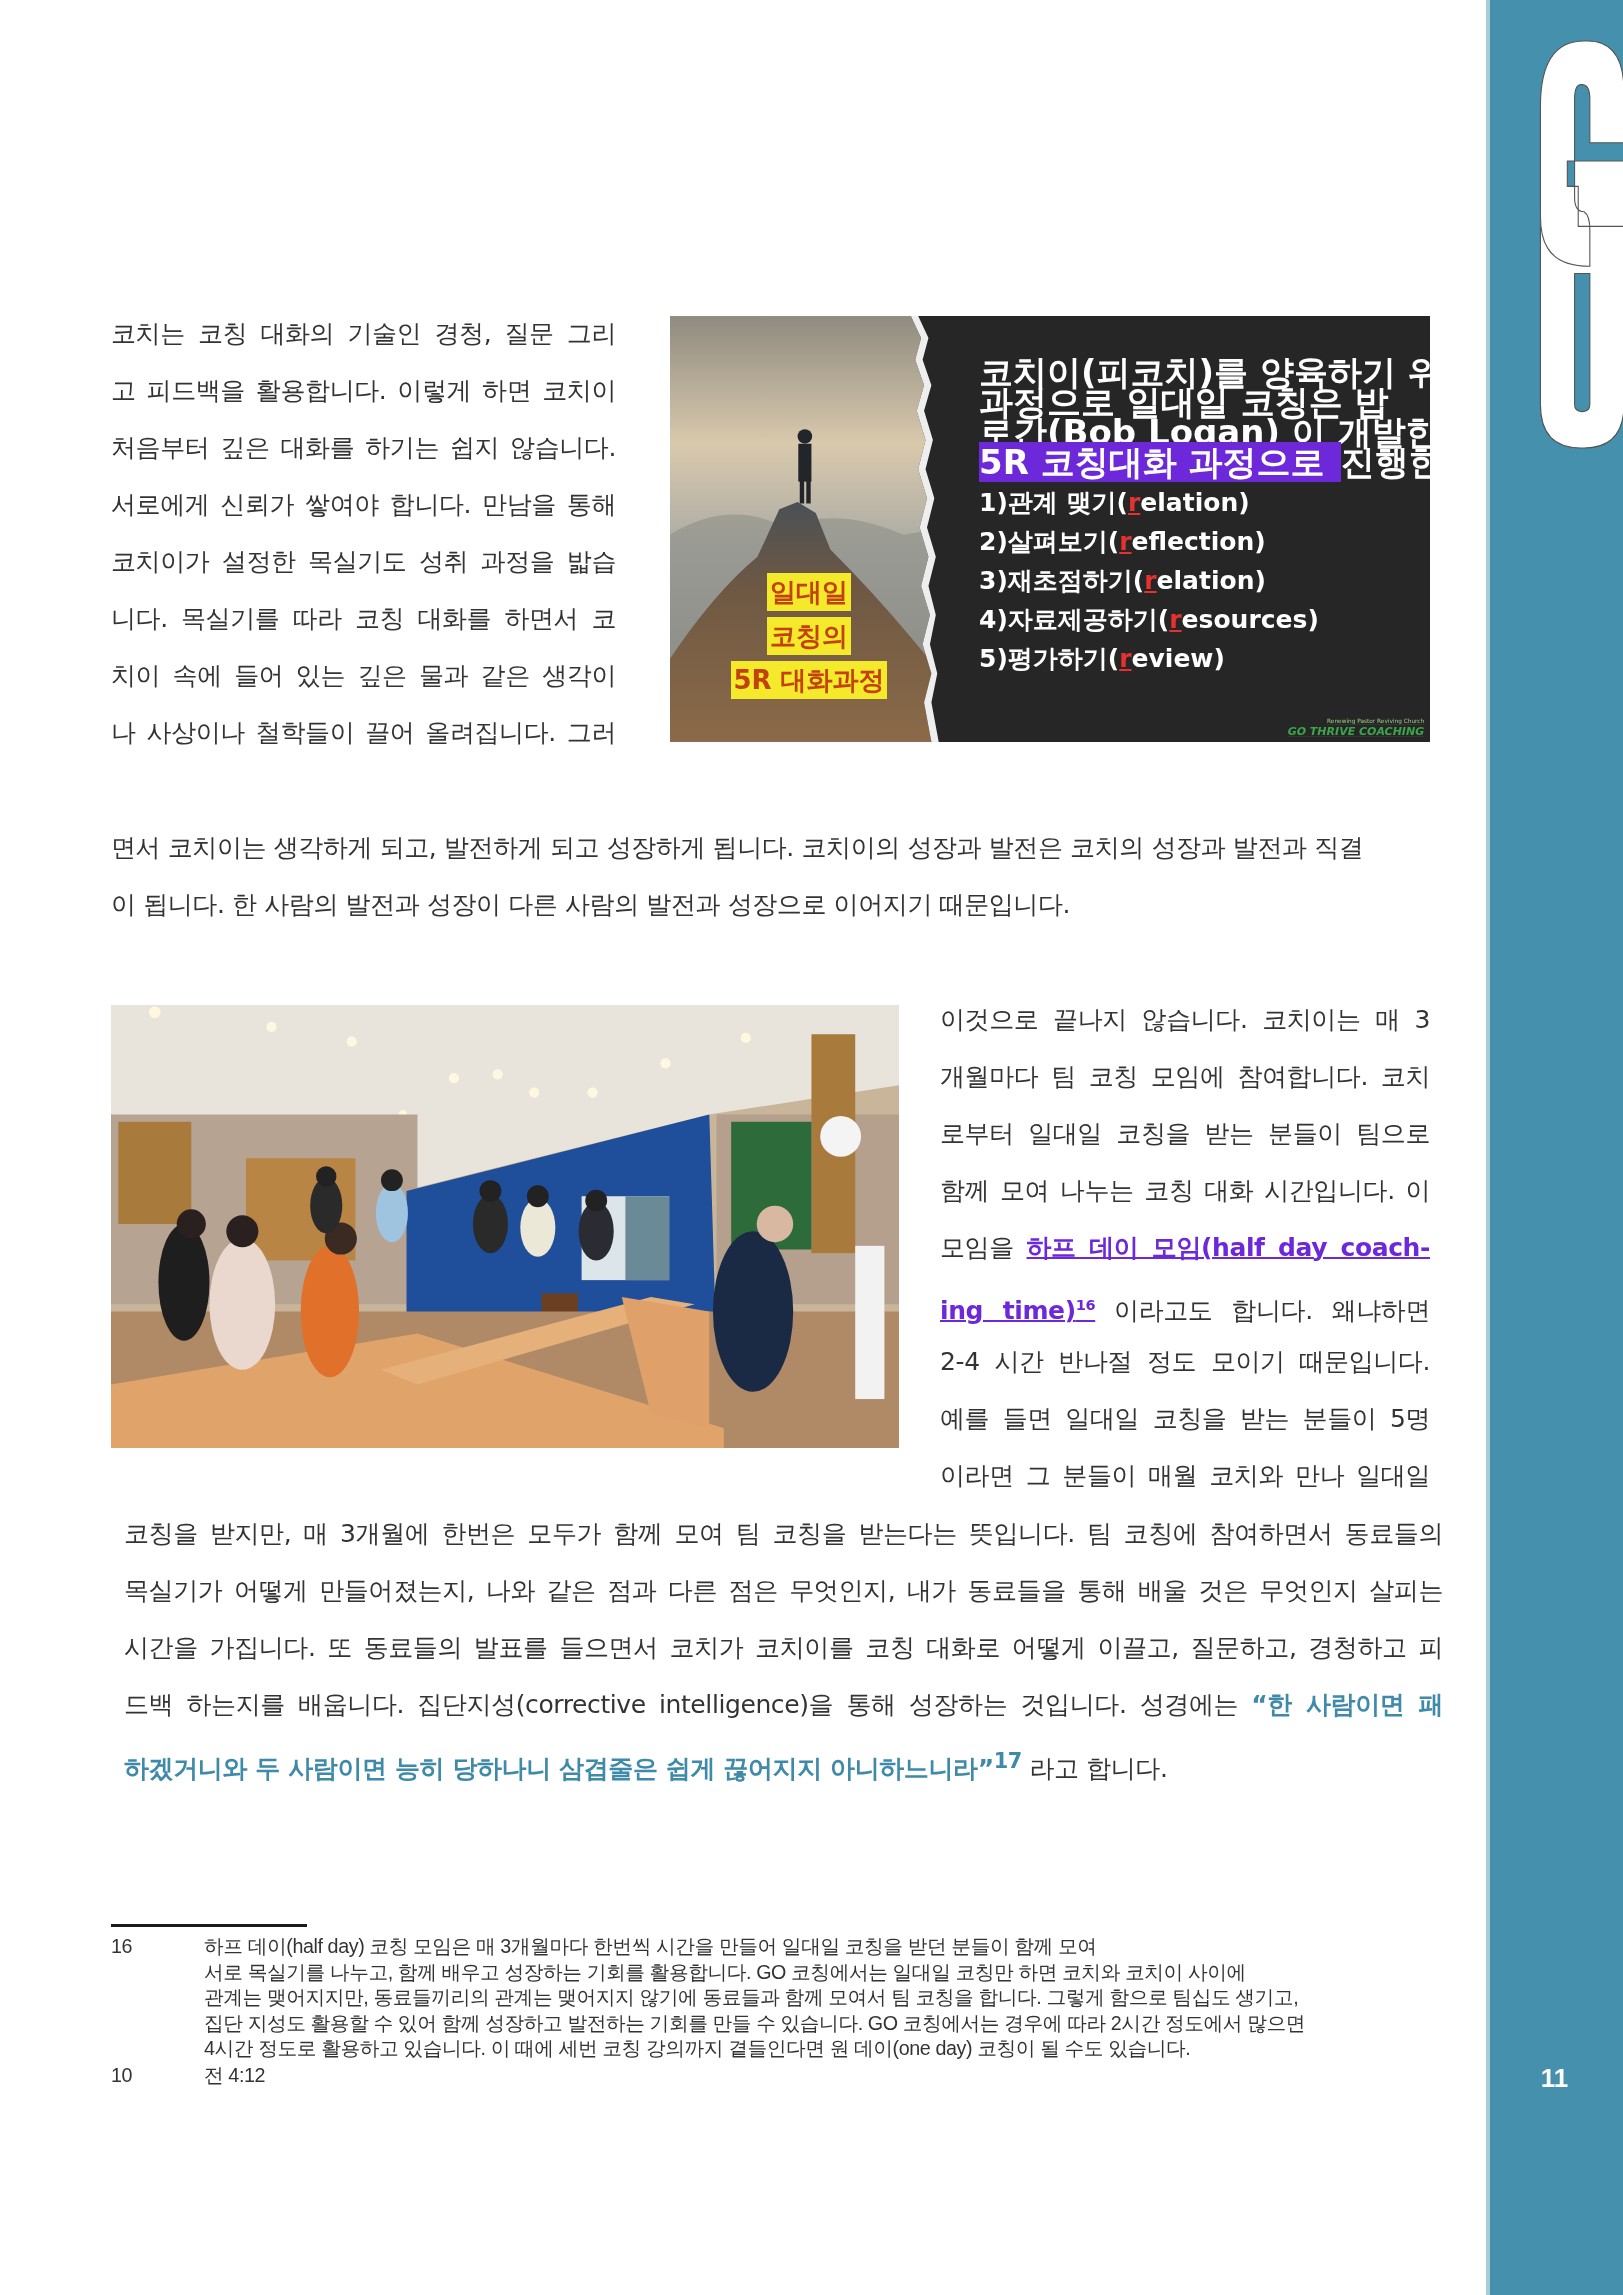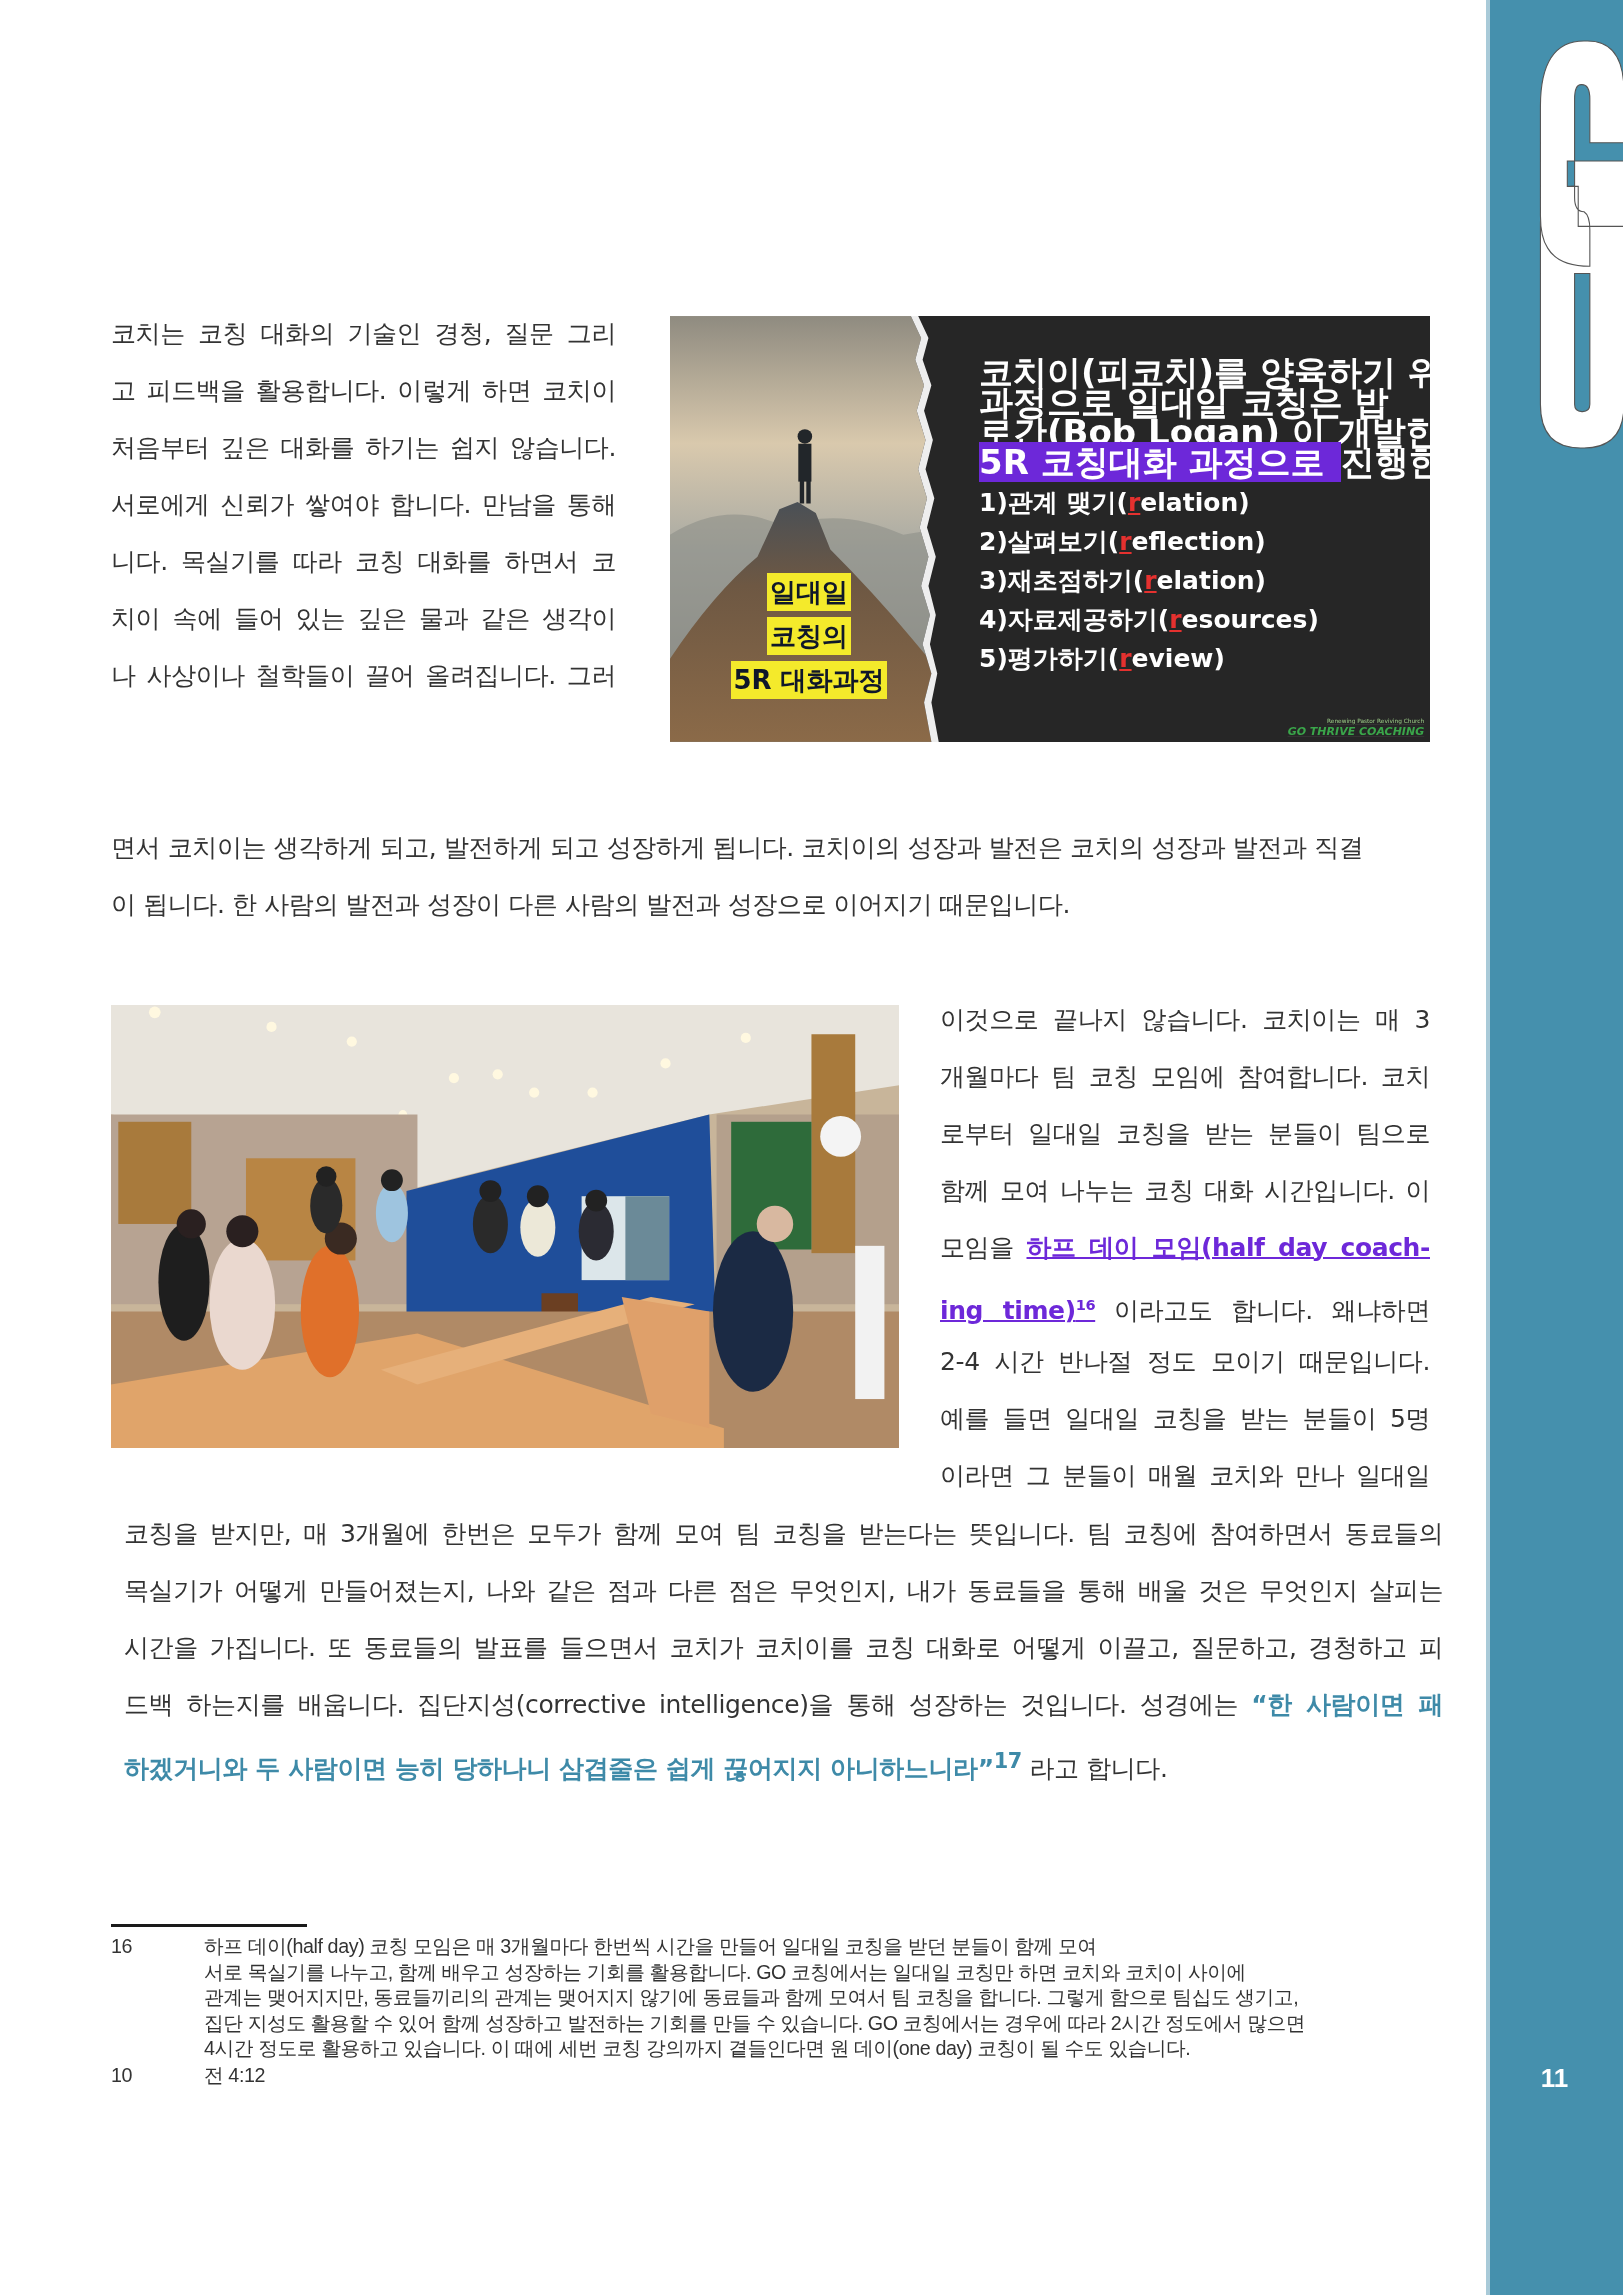--- a/index.html
+++ b/index.html
@@ -38,21 +38,21 @@
       background: linear-gradient(180deg, #a8a397 0%, #c7bca8 22%, #b8b5aa 40%, #8f8f8a 58%, #6b5a46 72%, #8a6d4d 86%, #5c4632 100%);
     }
     .info-photo .peak {
       position: absolute; left: 0; top: 0; width: 277px; height: 426px;
     }
     .torn {
       position: absolute; left: 235px; top: 0; width: 44px; height: 426px;
     }
     .yellow-tags { position: absolute; left: 44px; top: 257px; width: 190px; }
     .ytag {
-      display: block; margin: 0 auto 5.8px auto; width: max-content; background: #f4ea2b; color: #0f172a;
+      display: block; margin: 0 auto 5.8px auto; width: max-content; background: #f4ea2b; color: #c2410c;
       font-weight: bold; font-size: 26px; line-height: 38px; padding: 0 2.9px; font-family: "DejaVu Sans", sans-serif;
     }
     .info-text {
       position: absolute; left: 309px; top: 41px; width: 438px; color: #ffffff;
       font-family: "DejaVu Sans", sans-serif; font-weight: bold;
     }
     .info-text .hl { font-size: 34px; line-height: 30px; display: block; white-space: nowrap; }
     .info-text .red { background: #6d28d9; padding-right: 4.4px; }
     .info-text .step { font-size: 25px; line-height: 39px; display: block; white-space: nowrap; }
     .info-text .step .r { color: #e5312f; text-decoration: underline; }
@@ -96,20 +96,21 @@
       <path d="M35 90 Q35 0 95 0 L100 0 Q150 0 150 70 L150 140 L103 140 L103 80 Q103 60 92 60 L91 60 Q82 60 82 80 L82 215 Q82 235 95 235 L95 235 Q103 240 103 260 L103 310 Q60 310 45 285 Q35 270 35 240 Z M72 165 L72 200 L87 200 L87 255 L150 255 L150 165 Z" fill="#ffffff" stroke="#555" stroke-width="1.5" fill-rule="evenodd"></path>
     </svg>
   </div>
   <div class="page-number">11</div>
 
   <div class="body-text p1-left">
     <span class="justify-line">코치는 코칭 대화의 기술인 경청, 질문 그리</span>
     <span class="justify-line">고 피드백을 활용합니다. 이렇게 하면 코치이</span>
     <span class="justify-line">처음부터 깊은 대화를 하기는 쉽지 않습니다.</span>
     <span class="justify-line">서로에게 신뢰가 쌓여야 합니다. 만남을 통해</span>
+    <span class="justify-line">코치이가 설정한 목실기도 성취 과정을 밟습</span>
     <span class="justify-line">니다. 목실기를 따라 코칭 대화를 하면서 코</span>
     <span class="justify-line">치이 속에 들어 있는 깊은 물과 같은 생각이</span>
     <span class="justify-line">나 사상이나 철학들이 끌어 올려집니다. 그러</span>
   </div>
 
   <div class="infographic">
     <div class="info-photo">
       <svg class="peak" viewBox="0 0 380 584">
         <defs>
           <linearGradient id="sky" x1="0" y1="0" x2="0" y2="1">

